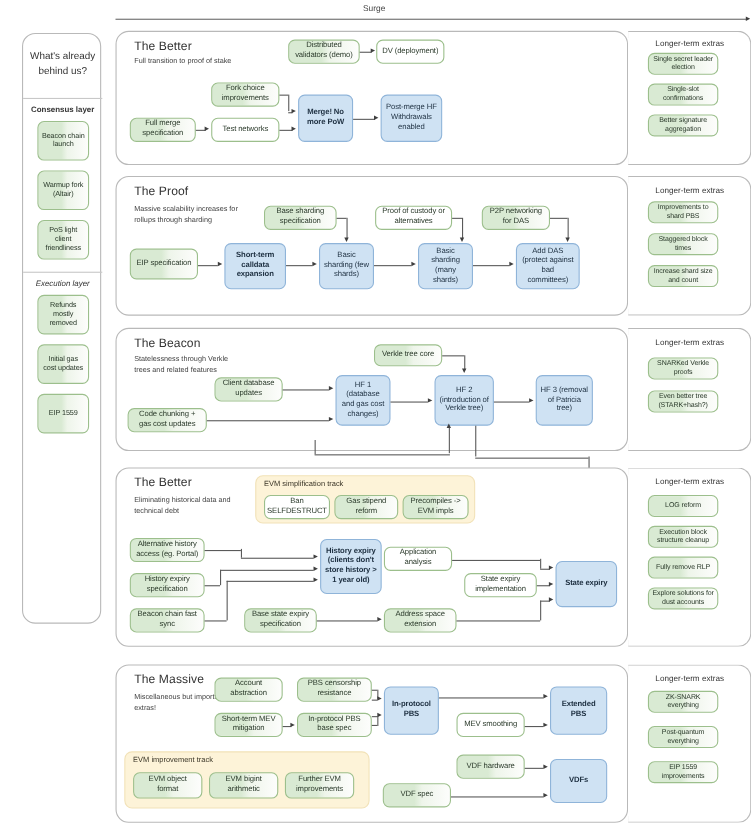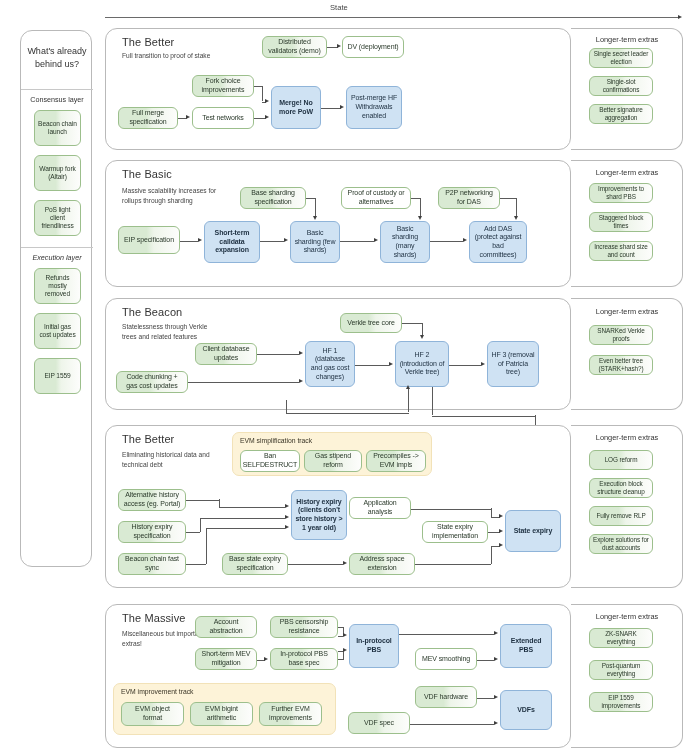--- a/index.html
+++ b/index.html
@@ -155,28 +155,28 @@
     font-size:19px;color:#f0f0f0;letter-spacing:1px;
     font-family:"DejaVu Sans",sans-serif;
     user-select:none;
   }
 </style>
 </head>
 <body>
 
 <div id="page">
 
-  <div id="time-label" style="left:330px;top:3px;">State</div>
+  <div id="time-label" style="left:330px;top:3px;">Surge</div>
   <div id="time-line" style="left:105px;top:17px;width:574px;"></div>
   <div class="arrow" style="left:678px;top:14.5px;"></div>
 
   <div id="sidebar">
     <div class="side-head" style="top:14px;">What's already behind us?</div>
     <div class="side-rule" style="top:58px;"></div>
-    <div class="side-lbl" style="top:64px;">Consensus layer</div>
+    <div class="side-lbl" style="top:64px;font-weight:bold;">Consensus layer</div>
     <div class="side-node node green" style="top:79px;">Beacon chain launch</div>
     <div class="side-node node green" style="top:124px;">Warmup fork (Altair)</div>
     <div class="side-node node green" style="top:169px;">PoS light client friendliness</div>
     <div class="side-rule" style="top:216px;"></div>
     <div class="side-lbl" style="top:222px;font-style:italic;">Execution layer</div>
     <div class="side-node node green" style="top:237px;">Refunds mostly removed</div>
     <div class="side-node node green" style="top:282px;">Initial gas cost updates</div>
     <div class="side-node node green" style="top:327px;">EIP 1559</div>
   </div>
 
@@ -206,21 +206,21 @@
   <div class="ln lh" style="left:321px;top:107.5px;width:20px;"></div>
   <div class="arrow" style="left:340px;top:105px;"></div>
 
   <div class="extras" style="left:571px;top:28px;width:112px;height:122px;"></div>
   <div class="extras-title" style="left:577px;top:35px;">Longer-term extras</div>
   <div class="extra-node node green" style="left:589px;top:48px;">Single secret leader election</div>
   <div class="extra-node node green" style="left:589px;top:76px;">Single-slot confirmations</div>
   <div class="extra-node node green" style="left:589px;top:104px;">Better signature aggregation</div>
 
   <div class="panel" style="left:105px;top:160px;width:466px;height:127px;"></div>
-  <div class="panel-title" style="left:122px;top:168px;">The Basic</div>
+  <div class="panel-title" style="left:122px;top:168px;">The Proof</div>
   <div class="panel-sub" style="left:122px;top:186px;">Massive scalability increases for rollups through sharding</div>
 
   <div class="node green" style="left:240px;top:187px;width:66px;height:22px;">Base sharding specification</div>
   <div class="node white" style="left:341px;top:187px;width:70px;height:22px;">Proof of custody or alternatives</div>
   <div class="node green" style="left:438px;top:187px;width:62px;height:22px;">P2P networking for DAS</div>
 
   <div class="node green" style="left:118px;top:226px;width:62px;height:28px;">EIP specification</div>
   <div class="node blue b" style="left:204px;top:221px;width:56px;height:42px;">Short-term calldata expansion</div>
   <div class="node blue" style="left:290px;top:221px;width:50px;height:42px;">Basic sharding (few shards)</div>
   <div class="node blue" style="left:380px;top:221px;width:50px;height:42px;">Basic sharding (many shards)</div>

